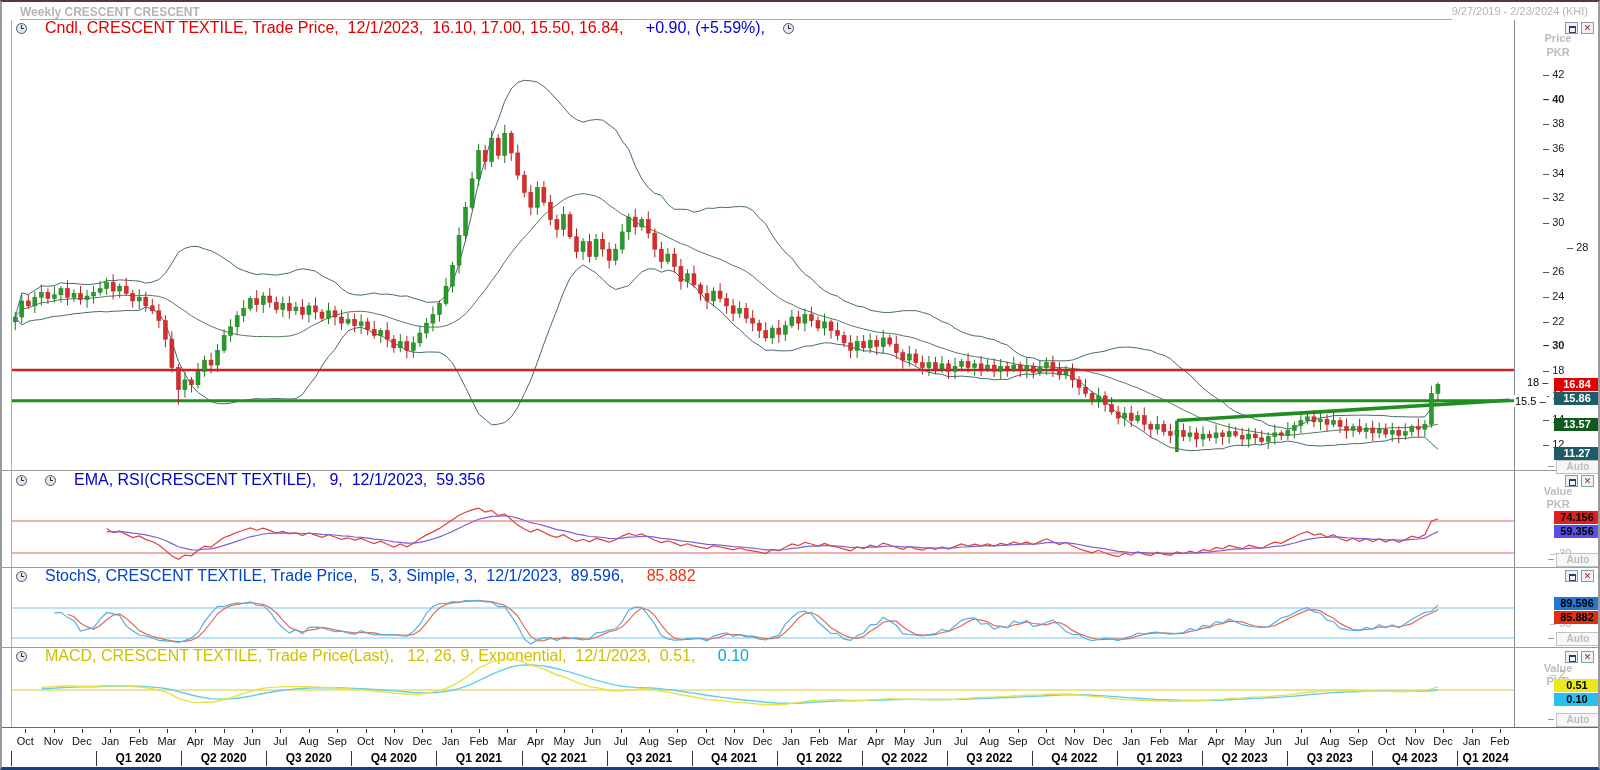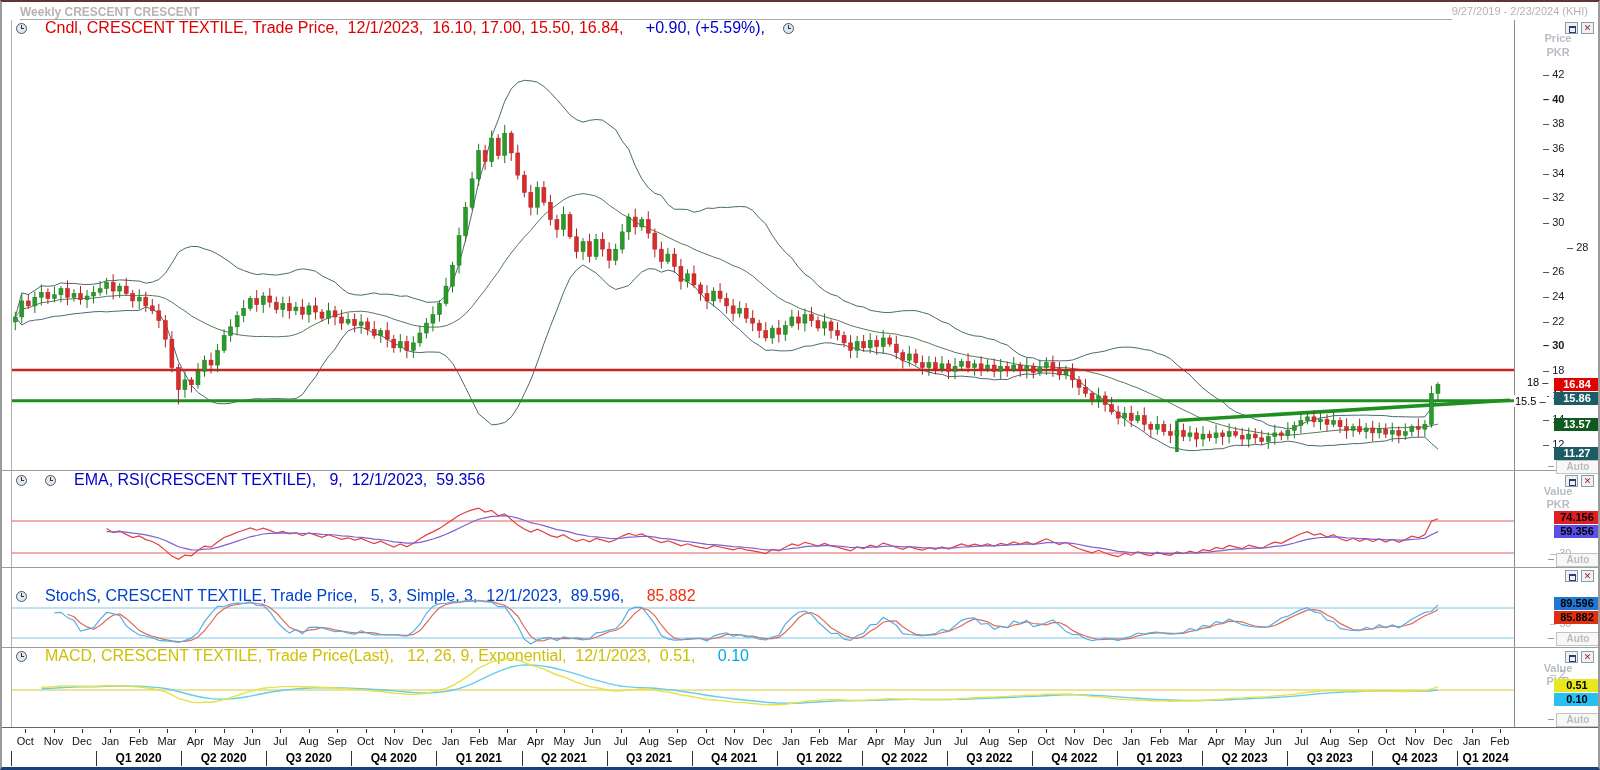--- a/index.html
+++ b/index.html
@@ -52,21 +52,21 @@
       <span class="clock"></span>
       <span style="color: rgb(221, 0, 0);">Cndl, CRESCENT TEXTILE, Trade Price,  12/1/2023,  16.10, 17.00, 15.50, 16.84,</span>
       <span style="color: rgb(0, 0, 204);"> +0.90, (+5.59%),</span>
       <span class="clock"></span>
     </div>
   <div class="legend" id="legend-rsi" style="left:14px;top:471px;">
       <span class="clock"></span>
       <span class="clock"></span>
       <span style="color: rgb(0, 0, 204);">EMA, RSI(CRESCENT TEXTILE),   9,  12/1/2023,  59.356</span>
     </div>
-  <div class="legend" id="legend-stoch" style="left:14px;top:567px;margin-top:20px;">
+  <div class="legend" id="legend-stoch" style="left:14px;top:567px;">
       <span class="clock"></span>
       <span style="color: rgb(0, 68, 204);">StochS, CRESCENT TEXTILE, Trade Price,   5, 3, Simple, 3,  12/1/2023,  89.596,</span>
       <span style="color: rgb(238, 51, 17);"> 85.882</span>
     </div>
   <div class="legend" id="legend-macd" style="left:14px;top:647px;">
       <span class="clock"></span>
       <span style="color: rgb(208, 192, 0);">MACD, CRESCENT TEXTILE, Trade Price(Last),   12, 26, 9, Exponential,  12/1/2023,  0.51,</span>
       <span style="color: rgb(0, 170, 221);"> 0.10</span>
     </div>
 

